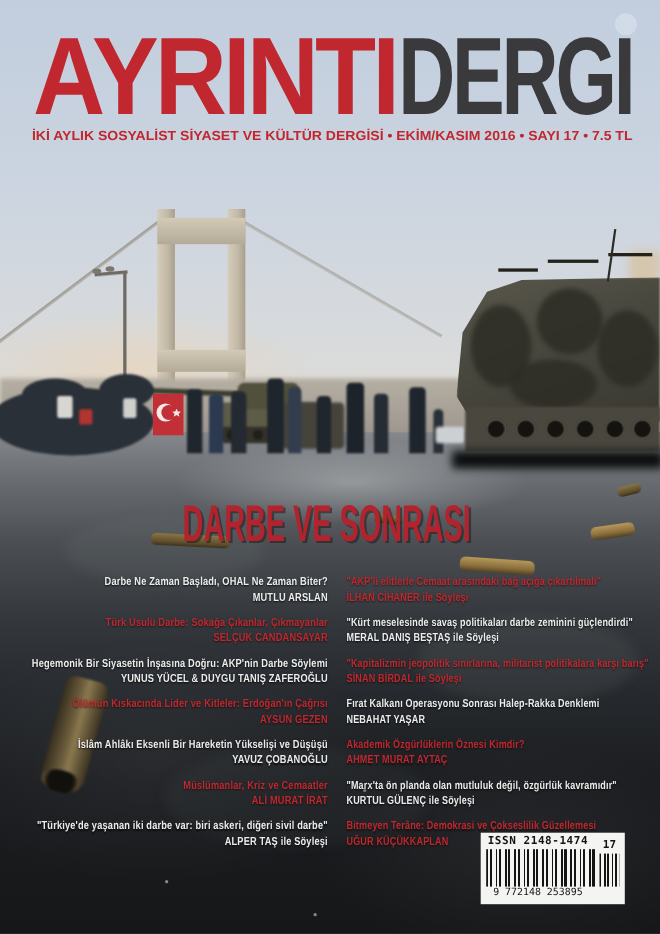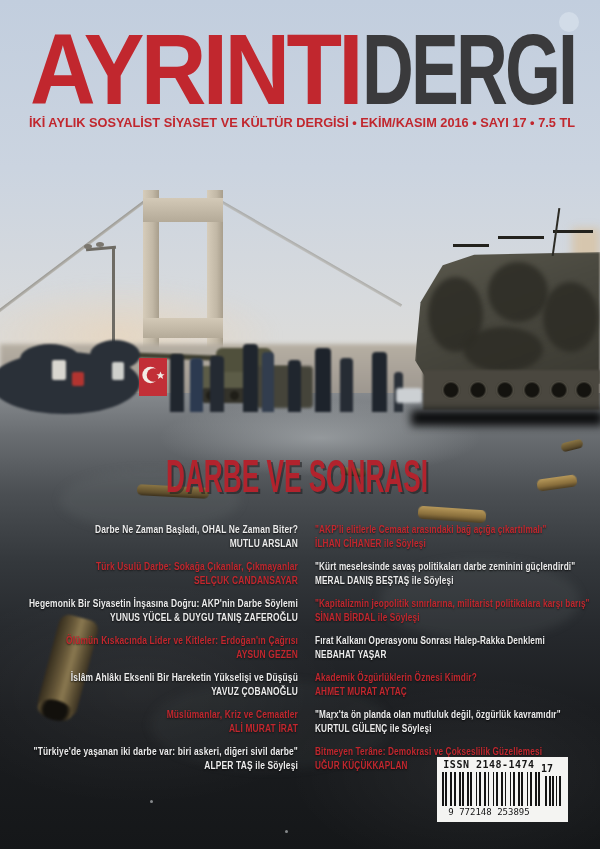--- a/index.html
+++ b/index.html
@@ -85,21 +85,21 @@
   .toc-item.red .t,.toc-item.red .a{color:#c1272e;text-shadow:0 1px 2px rgba(0,0,0,.6);}
 
   
   .barcode{left:437px;top:757px;width:131px;height:65px;background:#f4f4f2;}
   .barcode .issn{left:0;top:2px;width:104px;text-align:center;
     font:bold 10px/12px "DejaVu Sans Mono",monospace;color:#141414;letter-spacing:.5px;}
   .barcode .bars{left:5px;top:15px;width:99px;height:34px;
     background:repeating-linear-gradient(90deg,#141414 0 1.5px,#f4f4f2 1.5px 3px,#141414 3px 5px,#f4f4f2 5px 8.5px);}
   .barcode .digits{left:0;top:50px;width:104px;text-align:center;
     font:9px/11px "DejaVu Sans Mono",monospace;color:#141414;}
-  .barcode .issue{left:104px;top:6px;width:26px;
+  .barcode .issue{left:104px;top:6px;width:26px;text-align:center;
     font:bold 10px/12px "DejaVu Sans Mono",monospace;color:#141414;}
   .barcode .addon{left:108px;top:19px;width:18px;height:30px;
     background:repeating-linear-gradient(90deg,#141414 0 1.5px,#f4f4f2 1.5px 4px,#141414 4px 5.5px,#f4f4f2 5.5px 7px);}
 </style>
 </head>
 <body>
 
 <div class="cover">
 
   <div class="photo" style="position:absolute;left:0;top:0;width:600px;height:849px;">

